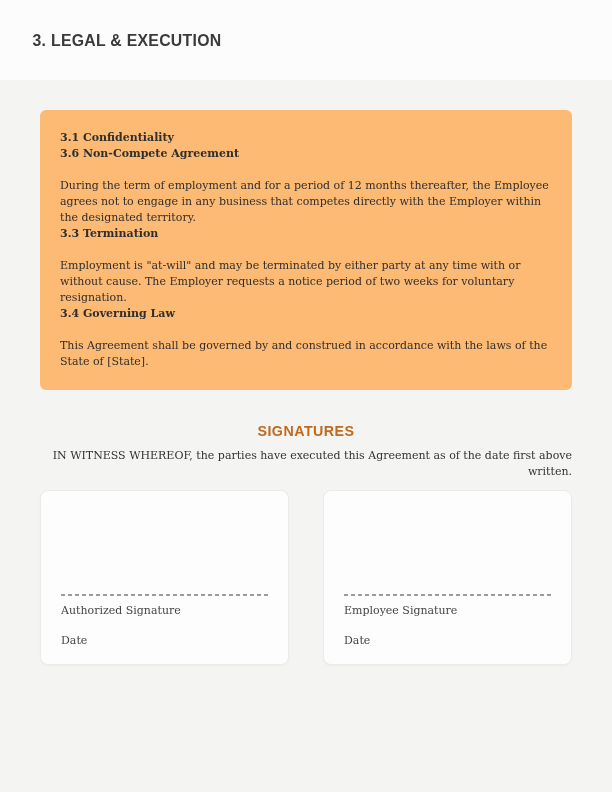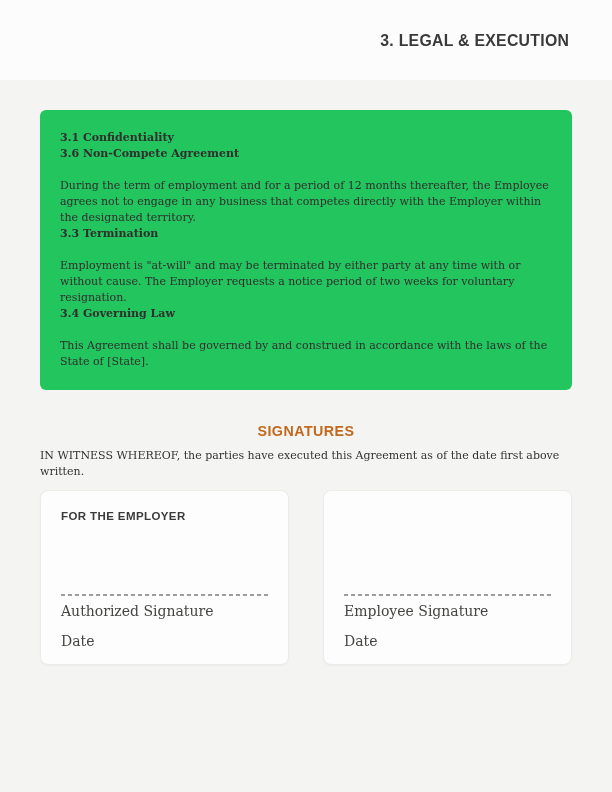--- a/index.html
+++ b/index.html
@@ -9,40 +9,39 @@
     font-family: "DejaVu Serif", serif;
     color: #2f2f2d;
     overflow: hidden;
   }
   .page { width: 612px; height: 792px; position: relative; }
 
   
   .header-band {
     height: 80px;
     background: #fcfcfc;
-    text-align: right;
   }
   .page-title {
     margin: 0;
     padding: 31px 0 0 35px;
     font-family: "Liberation Sans", sans-serif;
     font-weight: bold;
     font-size: 17px;
     line-height: 19px;
     letter-spacing: 0.3px;
     color: #3a3a3a;
     transform: scaleX(0.93);
     transform-origin: left center;
     white-space: nowrap;
   }
 
   
   .terms-card {
     margin: 30px 40px 0 40px;
-    background: #22c55e;
+    background: #fdba74;
     border-radius: 6px;
     padding: 20px;
     box-sizing: border-box;
   }
   .sec-head {
     margin: 0;
     font-family: "DejaVu Serif", serif;
     font-weight: bold;
     font-size: 11px;
     line-height: 16px;
@@ -63,21 +62,21 @@
     font-weight: bold;
     font-size: 15px;
     line-height: 17px;
     letter-spacing: 0.5px;
     color: #c16a1d;
     transform: scaleX(0.95);
   }
   .witness {
     width: 532px;
     margin: 9px auto 0 auto;
-    text-align: left;
+    text-align: right;
     font-size: 11px;
     line-height: 16px;
     color: #333331;
   }
   .sig-row {
     display: flex;
     gap: 34px;
     margin: 10px 40px 0 40px;
   }
   .sig-card {
@@ -100,21 +99,21 @@
     letter-spacing: 0.4px;
     color: #3a3a3a;
   }
   .sig-spacer { flex: 1; }
   .sig-line {
     height: 2px;
     background: repeating-linear-gradient(90deg, #9c9c9a 0 4px, transparent 4px 7px);
   }
   .sig-label {
     margin-top: 8px;
-    font-size: 14px;
+    font-size: 11px;
     line-height: 14px;
     color: #454543;
   }
   .sig-label.date { margin-top: 16px; }
 </style>
 </head>
 <body>
 
 <div class="page">
 
@@ -135,21 +134,20 @@
     <p class="sec-body">This Agreement shall be governed by and construed in accordance with the laws of the State of [State].</p>
   </div>
 
   <h2 class="sig-title">SIGNATURES</h2>
 
   <p class="witness">IN WITNESS WHEREOF, the parties have executed this Agreement as of the date first above written.</p>
 
   <div class="sig-row">
 
     <div class="sig-card">
-      <div class="sig-card-title">FOR THE EMPLOYER</div>
       <div class="sig-spacer"></div>
       <div class="sig-line"></div>
       <div class="sig-label">Authorized Signature</div>
       <div class="sig-label date">Date</div>
     </div>
 
     <div class="sig-card">
       <div class="sig-spacer"></div>
       <div class="sig-line"></div>
       <div class="sig-label">Employee Signature</div>

